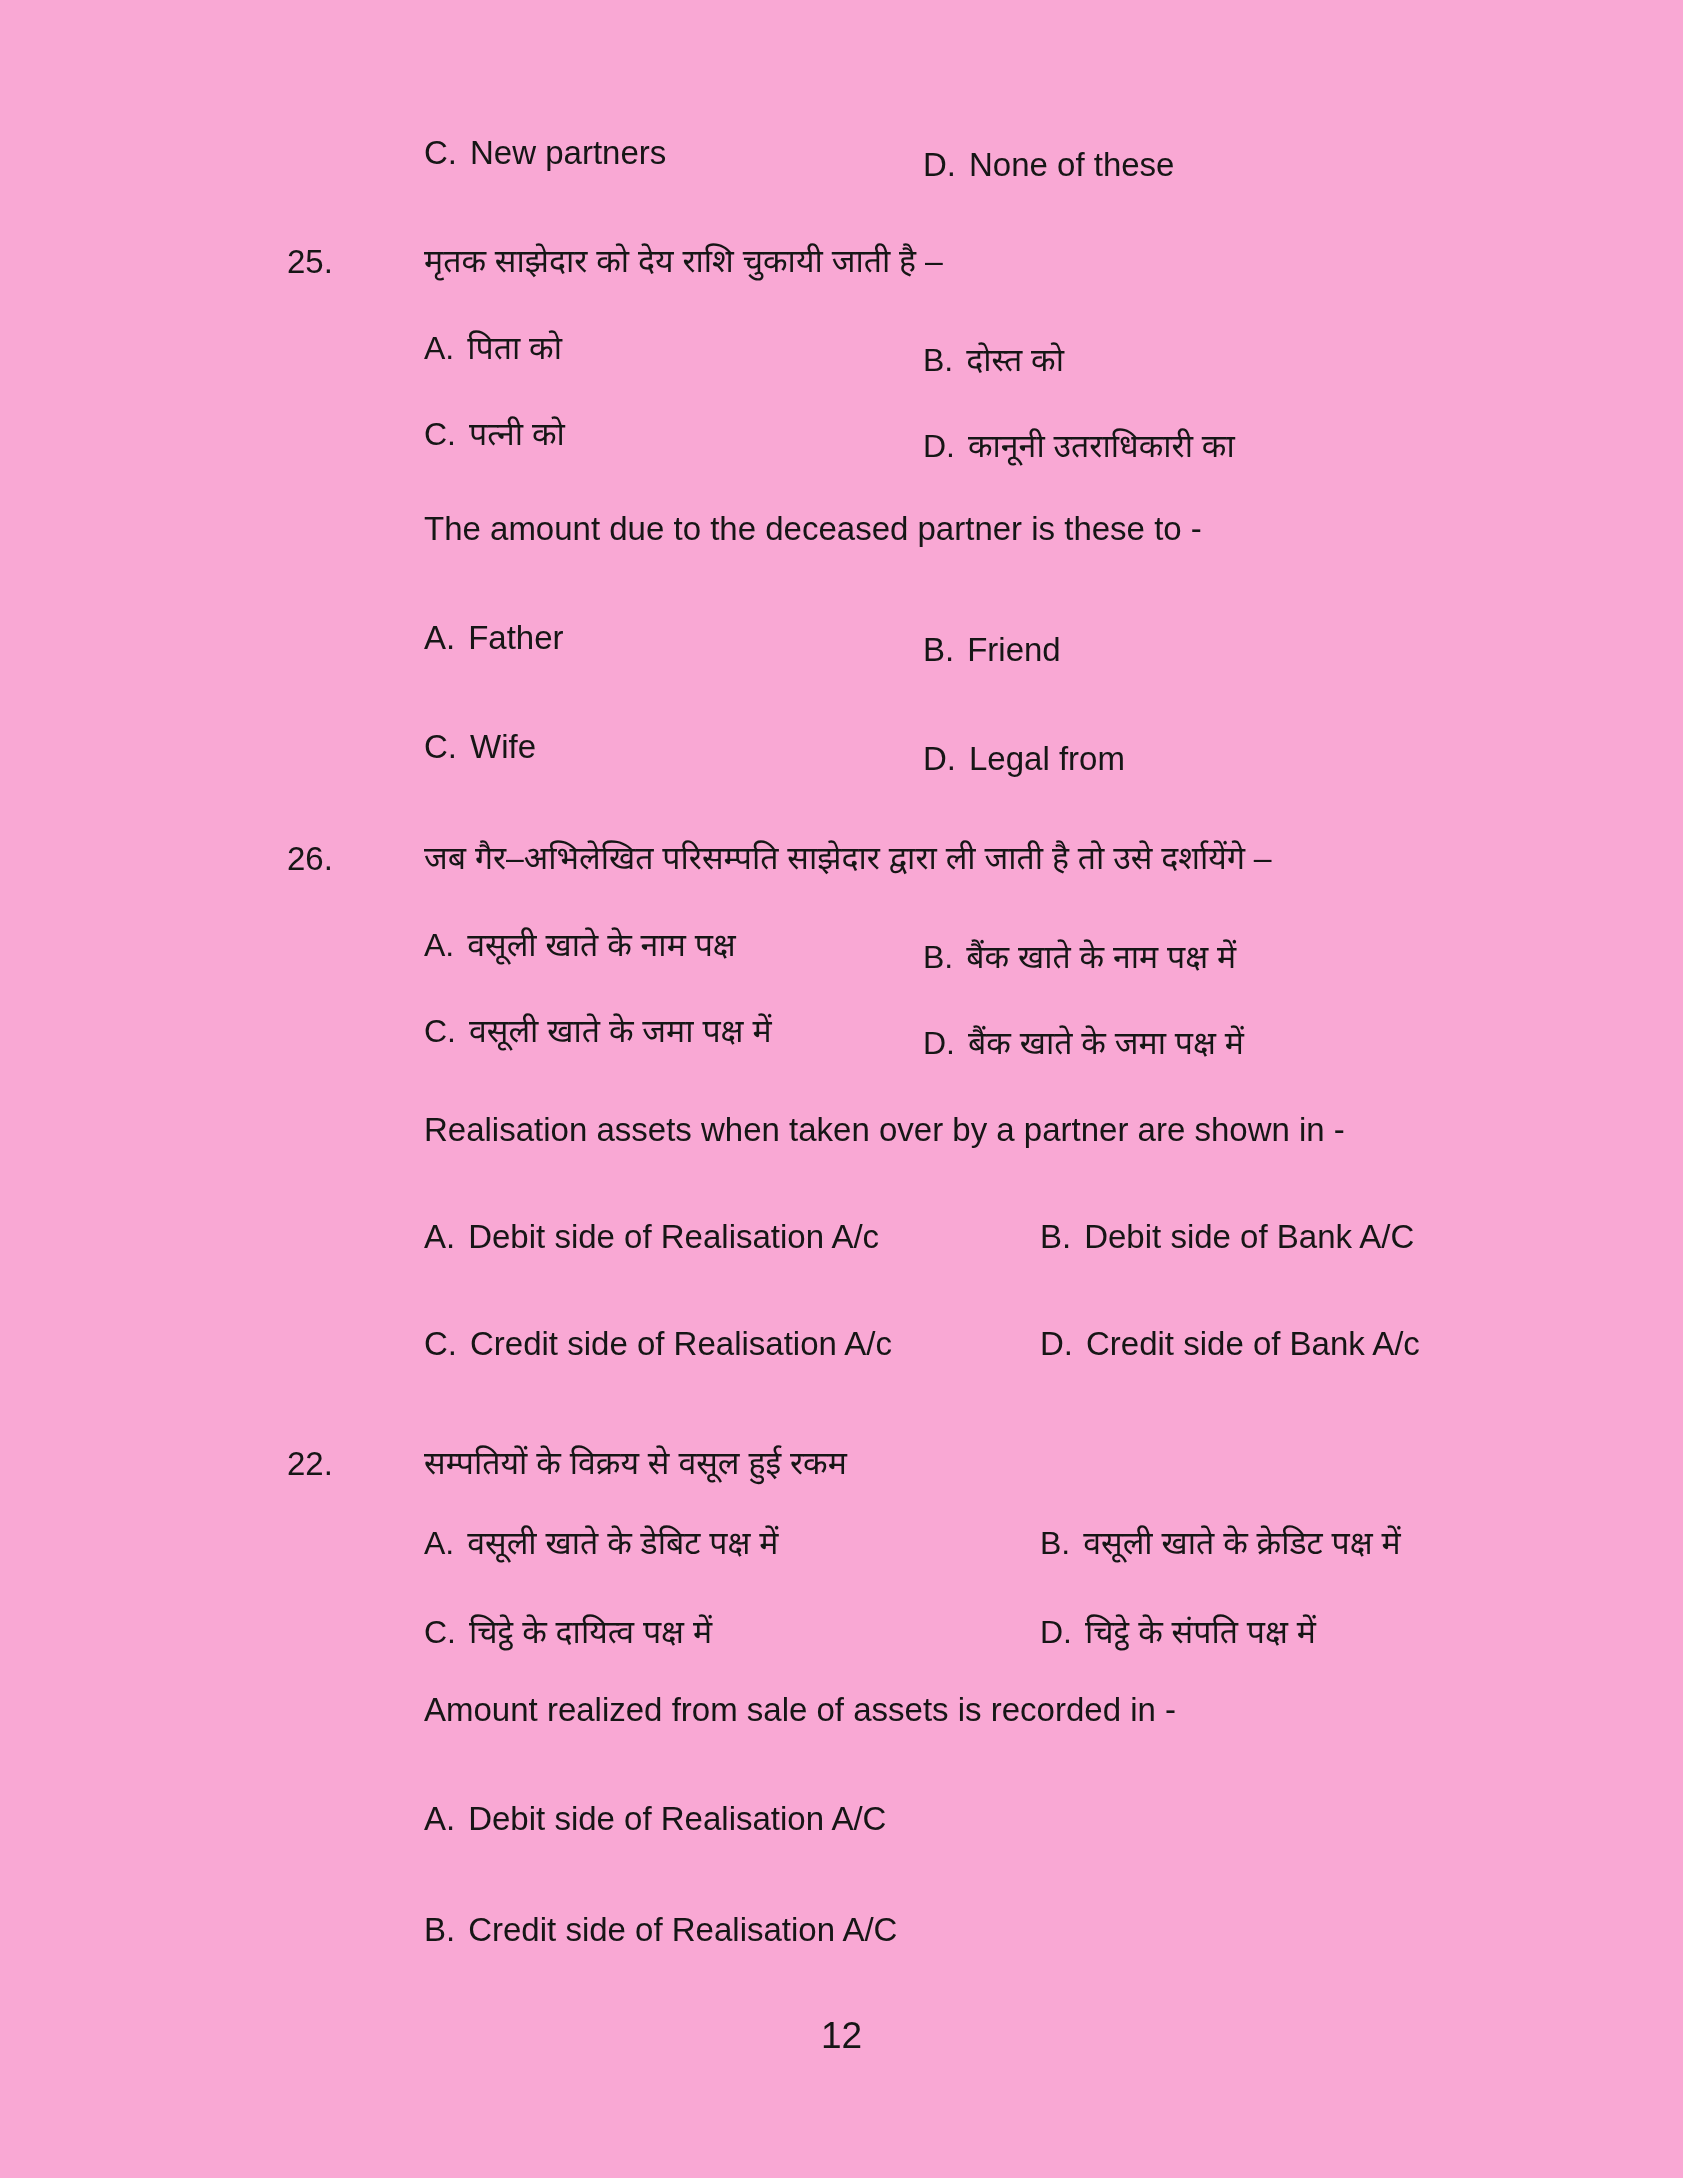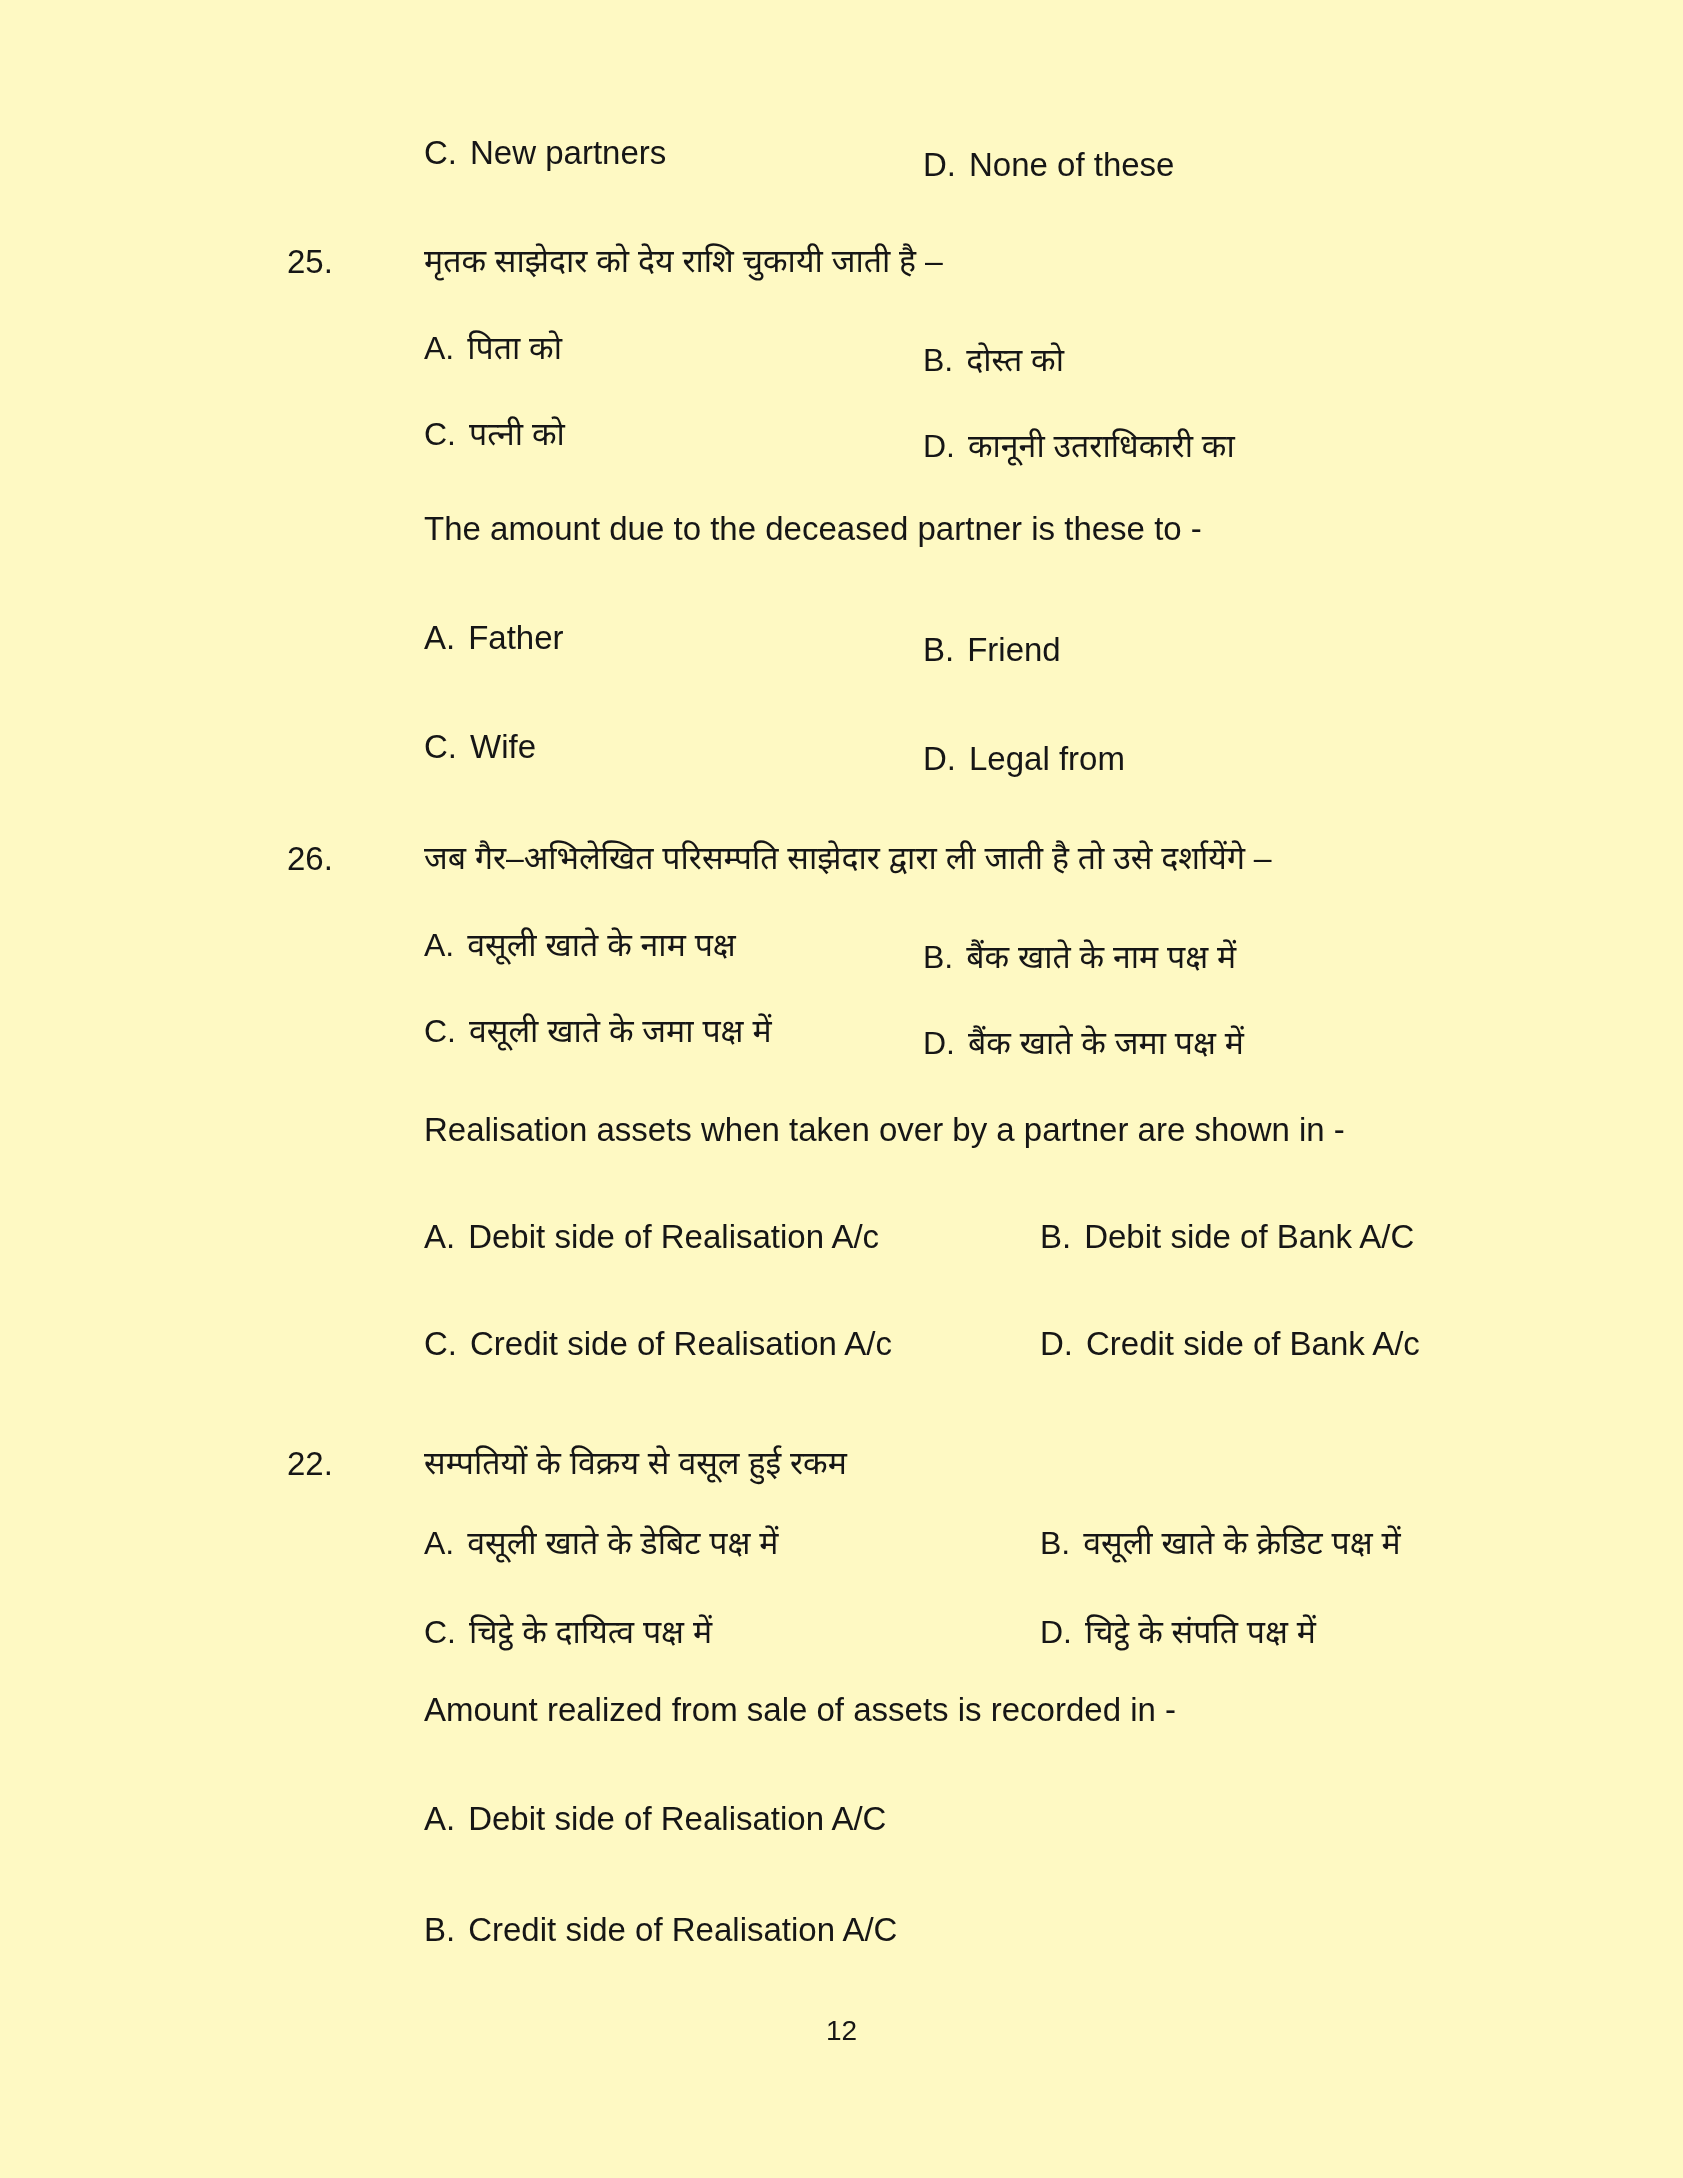--- a/index.html
+++ b/index.html
@@ -4,21 +4,21 @@
 <style>
   html, body {
     margin: 0;
     padding: 0;
     background: #ffffff;
   }
   .page {
     position: relative;
     width: 1683px;
     height: 2178px;
-    background: #fef9c3;
+    background: #f9a8d4;
     color: #161616;
     font-family: "Liberation Sans", "DejaVu Sans", sans-serif;
     font-size: 33px;
     font-weight: 400;
   }
   .row {
     position: absolute;
     left: 0;
     width: 1683px;
     line-height: 1.15;
@@ -34,21 +34,21 @@
   .col2  { left: 923px; margin-top: 12px; }
   .col2w { left: 1040px; }
   .hindi { font-size: 32px; }
   .lbl   { display: inline-block; margin-right: 13px; }
   .pageno {
     position: absolute;
     top: 2015px;
     left: 0;
     width: 1683px;
     text-align: center;
-    font-size: 28px;
+    font-size: 37px;
   }
 </style>
 </head>
 <body>
 
 <div class="page">
 
   <div class="row" style="top:134px">
     <span class="cell main"><span class="lbl">C.</span><span>New partners</span></span>
     <span class="cell col2"><span class="lbl">D.</span><span>None of these</span></span>

